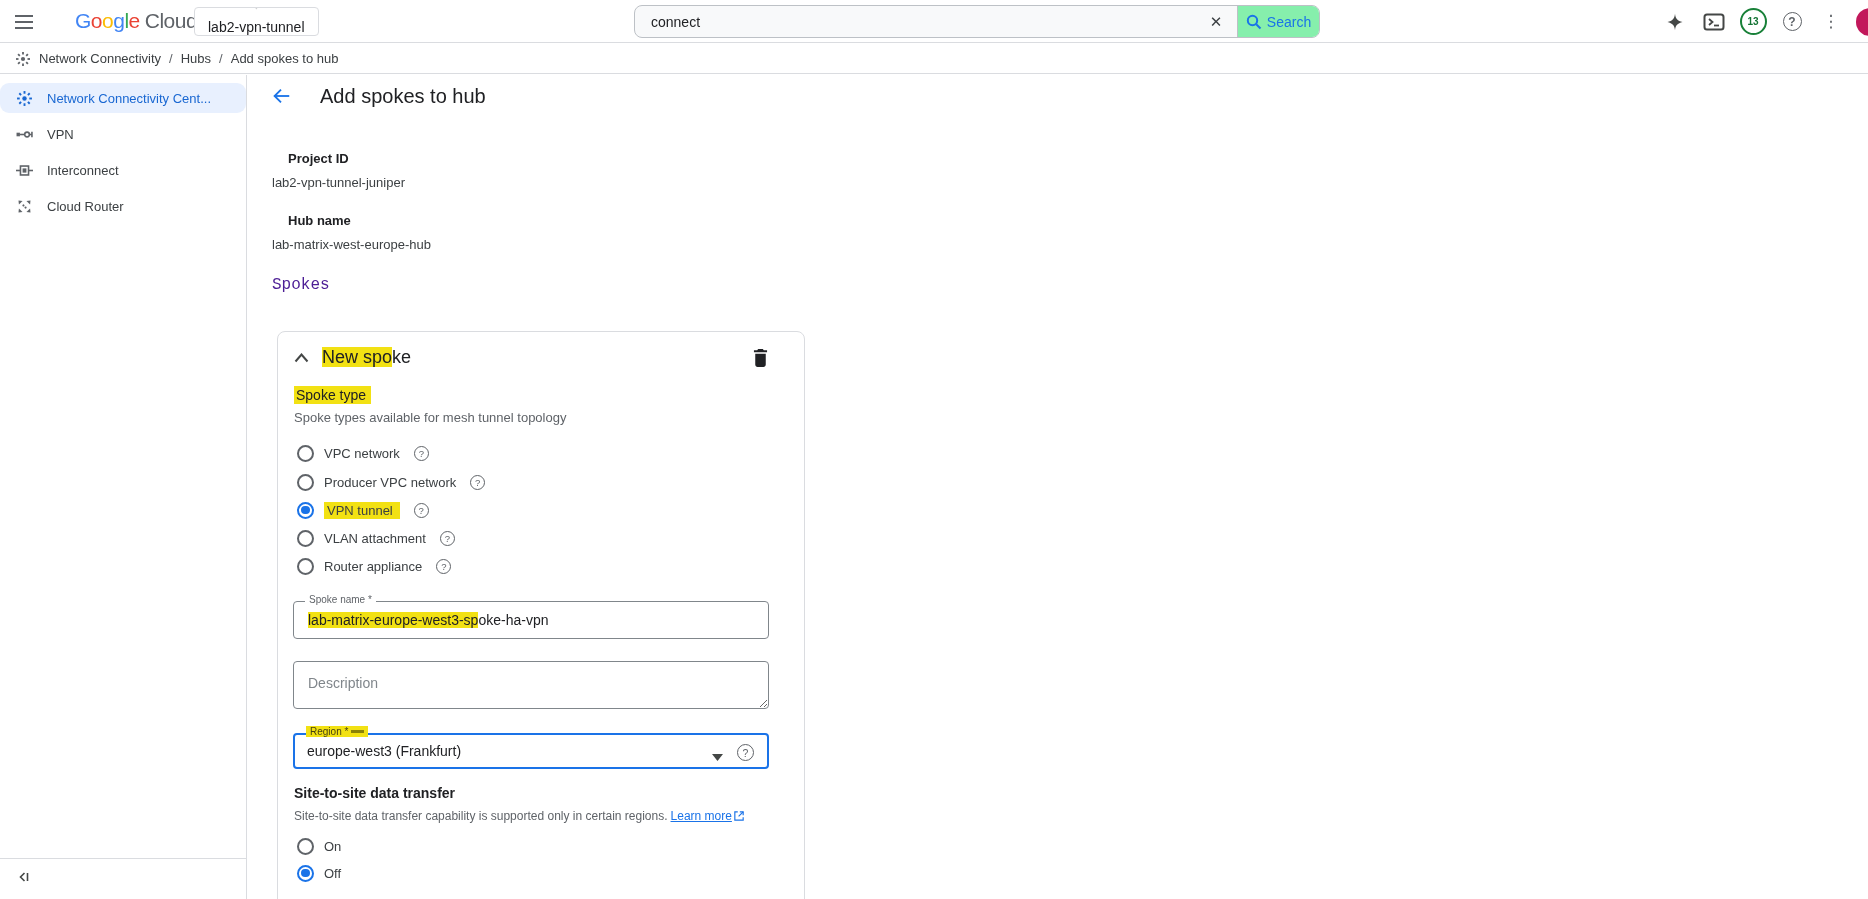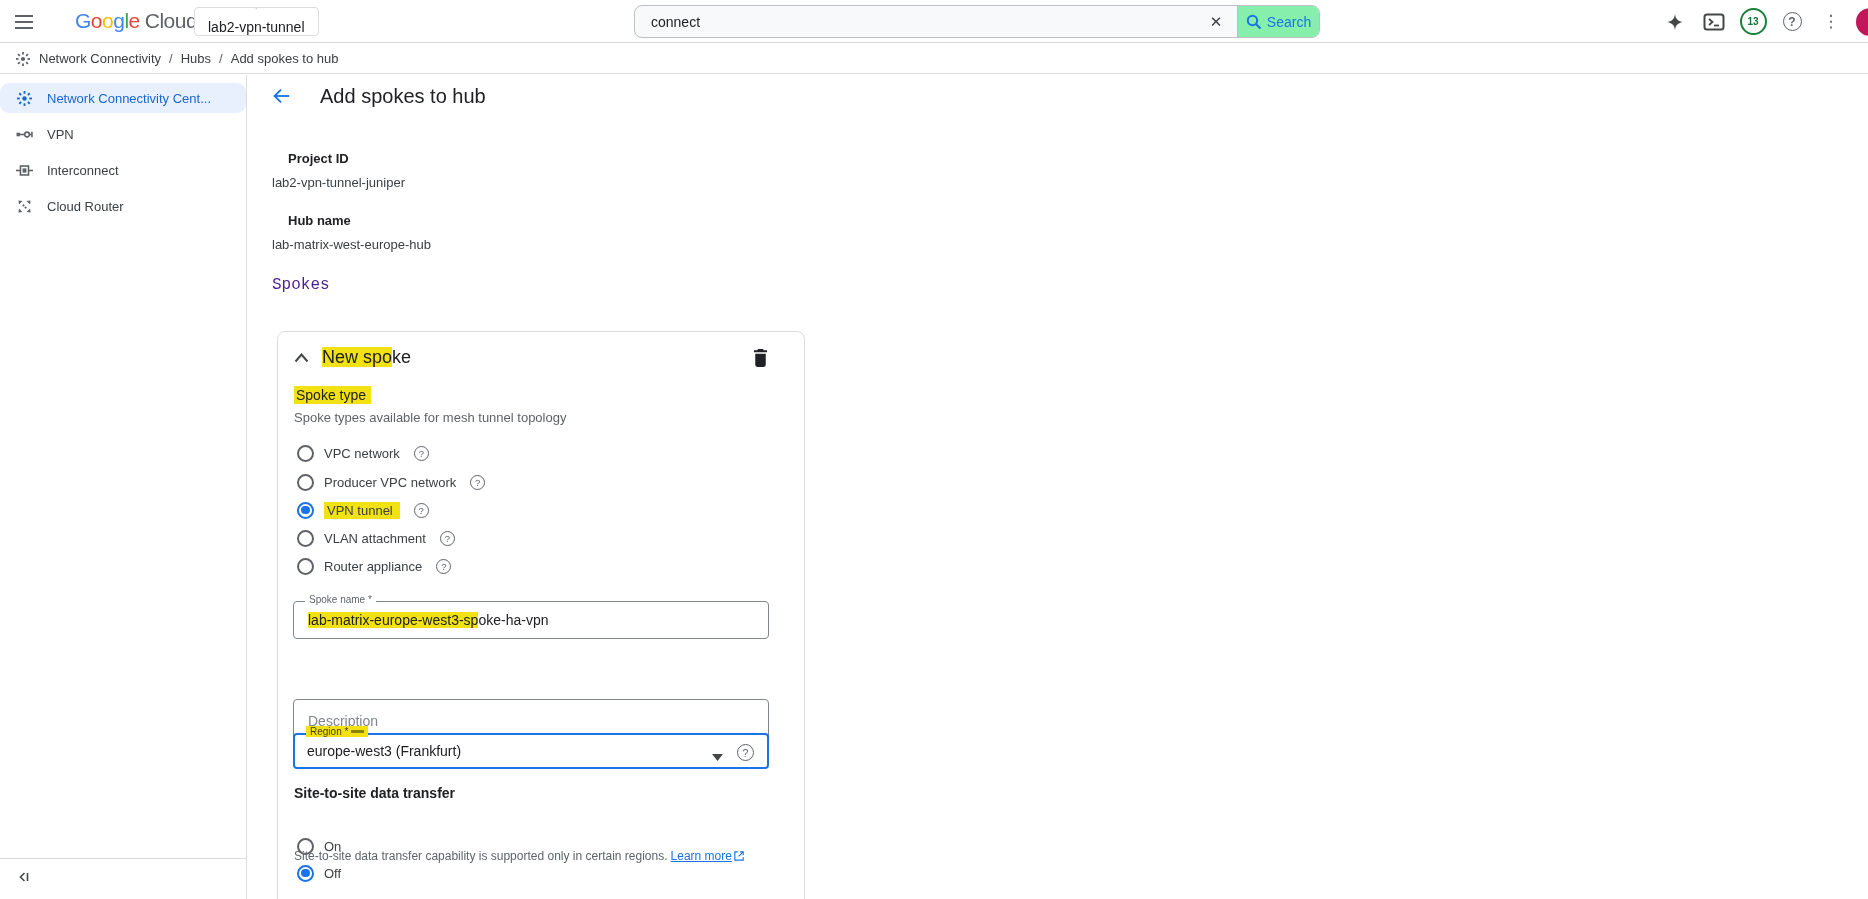--- a/index.html
+++ b/index.html
@@ -58,31 +58,31 @@
   .radio-row { position:absolute; left:19px; height:20px; display:flex; align-items:center; gap:10px; }
   .radio { width:17px; height:17px; border:2px solid #5f6368; border-radius:50%; flex:none; position:relative; cursor:pointer; }
   .radio.selected { border-color:#1a73e8; }
   .radio.selected::after { content:""; position:absolute; inset:2.2px; border-radius:50%; background:#1a73e8; }
   .radio-label { font-size:13px; color:#3c4043; }
   .q-circ { width:15px; height:15px; border:1.3px solid #5f6368; border-radius:50%; display:flex; align-items:center; justify-content:center; font-size:9.5px; color:#5f6368; margin-left:4px; cursor:pointer; flex:none; }
 
   .field { position:absolute; left:15px; width:476px; border:1px solid #80868b; border-radius:4px; background:#fff; }
   .f-label { position:absolute; top:-8px; left:11px; background:#fff; padding:0 4px; font-size:10px; color:#5f6368; white-space:nowrap; }
   .spoke-name { top:269px; height:38px; display:flex; align-items:center; padding-left:14px; font-size:14px; color:#202124; cursor:text; }
-  .desc-field { top:329px; height:56px;margin-top:38px; }
+  .desc-field { top:329px; height:48px; }
   .desc-field textarea { width:100%; height:100%; border:0; outline:none; resize:both; border-radius:4px; padding:13px 14px; font-size:14px; font-family:inherit; color:#202124; background:transparent; }
   .desc-field textarea::placeholder { color:#80868b; }
   .region { top:401px; height:36px; border:2px solid #1a73e8; display:flex; align-items:center; padding-left:12px; font-size:14px; color:#202124; cursor:pointer; }
   .region .f-label { top:-9px; background:#f2e113; color:#474213; }
   .region .f-label::after { content:""; display:inline-block; width:13px; height:3px; background:#8a8207; margin-left:3px; vertical-align:2px; }
   .region-caret { position:absolute; right:44px; top:13px; }
   .region-help { position:absolute; right:13px; top:9px; }
 
   .s2s-h { position:absolute; left:16px; top:453px; font-size:14px; font-weight:700; color:#202124; }
-  .s2s-d { position:absolute; left:16px; top:477px; font-size:12px; color:#5f6368;margin-top:40px; }
+  .s2s-d { position:absolute; left:16px; top:477px; font-size:12px; color:#5f6368; }
   .s2s-d a { color:#1a73e8; text-decoration:underline; cursor:pointer; margin-left:3px; }
   .ext-ic { display:inline-block; margin-left:2px; vertical-align:-1px; }
 </style>
 </head>
 <body>
 
 <div class="screen">
 
   <header class="topbar">
     <div class="hamburger">

